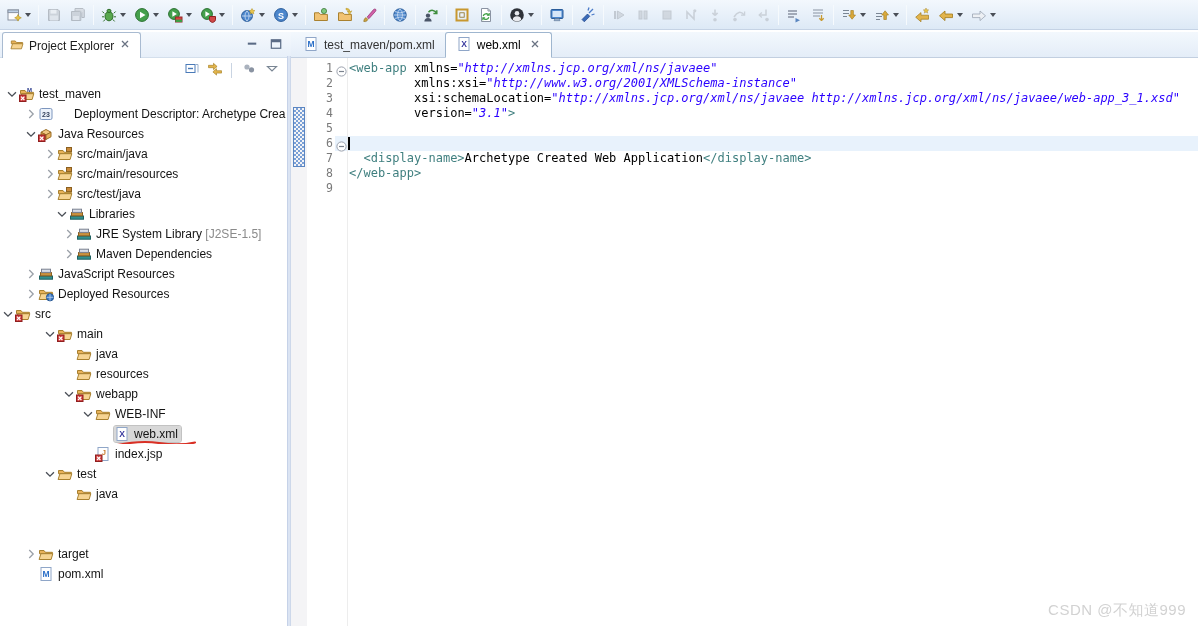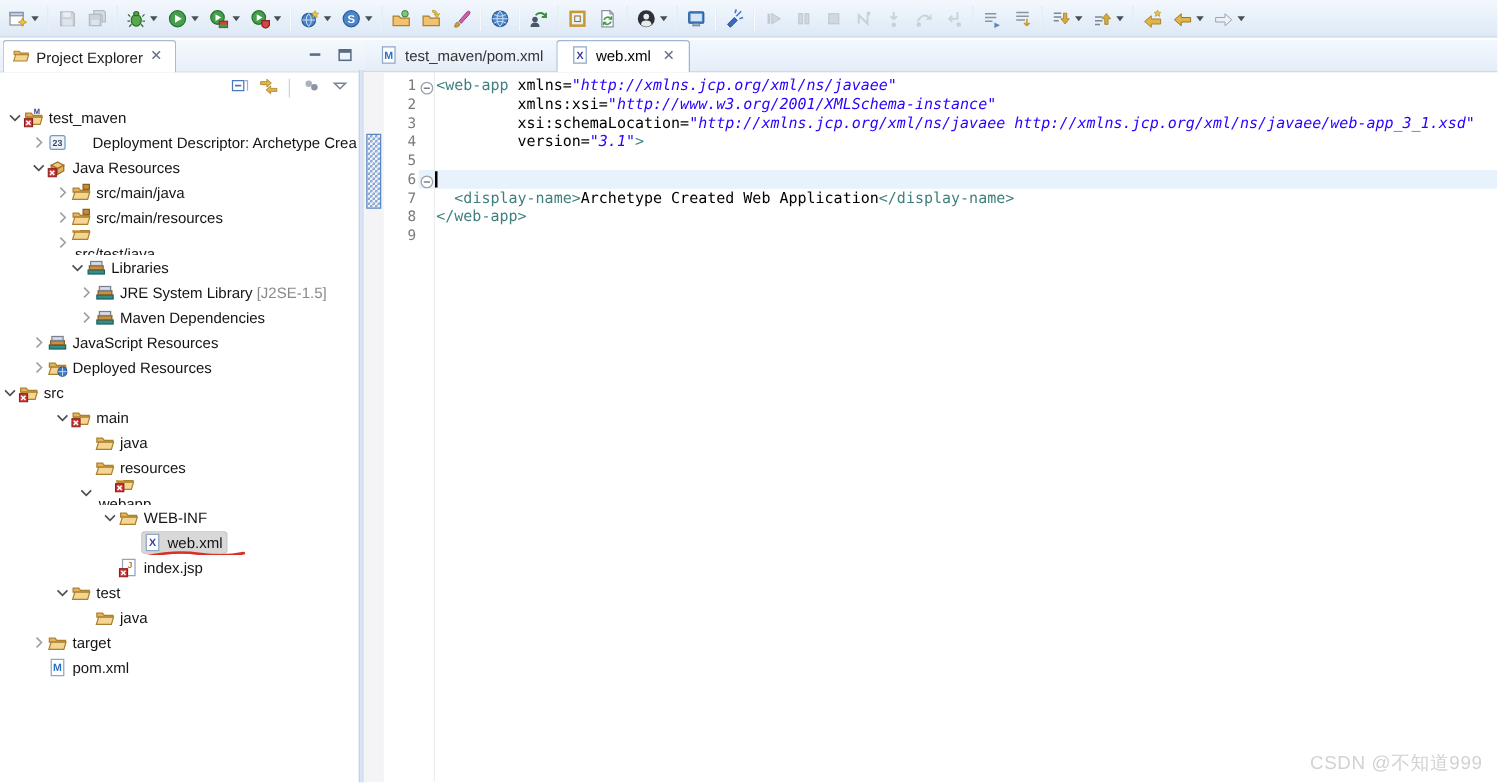--- a/index.html
+++ b/index.html
@@ -545,21 +545,21 @@
             </span>
             <span class="tlabel">src/main/resources</span>
           </span>
         </div>
         <div class="trow" style="padding-left: 42px;">
           <span class="texp">
             <svg width="14" height="14" viewBox="0 0 16 16">
               <path d="M6 3.5 L10.5 8 L6 12.5" stroke="#9aa0a8" fill="none" stroke-width="1.5"></path>
             </svg>
           </span>
-          <span style="display: inline-flex; align-items: flex-start; flex-direction: column;">
+          <span style="display: inline-flex; align-items: center;">
             <span class="ticon">
               <svg width="16" height="16" viewBox="0 0 16 16">
                 <rect x="9.5" y="1.5" width="5" height="4" fill="#C98A3A" stroke="#8A5F20"></rect>
                 <path d="M1.5 4.5 h4.5 l1.4 1.8 h7 v1.4 h-12.9 z" fill="#E8B25A" stroke="#A9812F"></path>
                 <path d="M2.9 7.7 h11.9 l-1.7 5.8 h-12 z" fill="#F6D492" stroke="#A9812F"></path>
               </svg>
             </span>
             <span class="tlabel">src/test/java</span>
           </span>
         </div>
@@ -708,21 +708,21 @@
             </span>
             <span class="tlabel">resources</span>
           </span>
         </div>
         <div class="trow" style="padding-left: 61px;">
           <span class="texp">
             <svg width="14" height="14" viewBox="0 0 16 16">
               <path d="M3.5 6 L8 10.5 L12.5 6" stroke="#4a4f57" fill="none" stroke-width="1.5"></path>
             </svg>
           </span>
-          <span style="display: inline-flex; align-items: center; flex-direction: column;">
+          <span style="display: inline-flex; align-items: center;">
             <span class="ticon">
               <svg width="16" height="16" viewBox="0 0 16 16">
                 <path d="M1.5 4.5 h4.5 l1.4 1.8 h7 v1.4 h-12.9 z" fill="#E8B25A" stroke="#A9812F"></path>
                 <path d="M2.9 7.7 h11.9 l-1.7 5.8 h-12 z" fill="#F6D492" stroke="#A9812F"></path>
                 <rect x="0.5" y="9" width="6.5" height="6.5" fill="#CE3C3C" stroke="#8F1F1F"></rect>
                 <path d="M2 10.6 L5.4 14 M5.4 10.6 L2 14" stroke="#fff" stroke-width="1.2"></path>
               </svg>
             </span>
             <span class="tlabel">webapp</span>
           </span>
@@ -793,21 +793,21 @@
           <span style="display: inline-flex; align-items: center;">
             <span class="ticon">
               <svg width="16" height="16" viewBox="0 0 16 16">
                 <path d="M1.5 4.5 h4.5 l1.4 1.8 h7 v1.4 h-12.9 z" fill="#E8B25A" stroke="#A9812F"></path>
                 <path d="M2.9 7.7 h11.9 l-1.7 5.8 h-12 z" fill="#F6D492" stroke="#A9812F"></path>
               </svg>
             </span>
             <span class="tlabel">java</span>
           </span>
         </div>
-        <div class="trow" style="padding-left: 23px;">
+        <div class="trow" style="padding-left: 23px; margin-top: 40px;">
           <span class="texp">
             <svg width="14" height="14" viewBox="0 0 16 16">
               <path d="M6 3.5 L10.5 8 L6 12.5" stroke="#9aa0a8" fill="none" stroke-width="1.5"></path>
             </svg>
           </span>
           <span style="display: inline-flex; align-items: center;">
             <span class="ticon">
               <svg width="16" height="16" viewBox="0 0 16 16">
                 <path d="M1.5 4.5 h4.5 l1.4 1.8 h7 v1.4 h-12.9 z" fill="#E8B25A" stroke="#A9812F"></path>
                 <path d="M2.9 7.7 h11.9 l-1.7 5.8 h-12 z" fill="#F6D492" stroke="#A9812F"></path>

